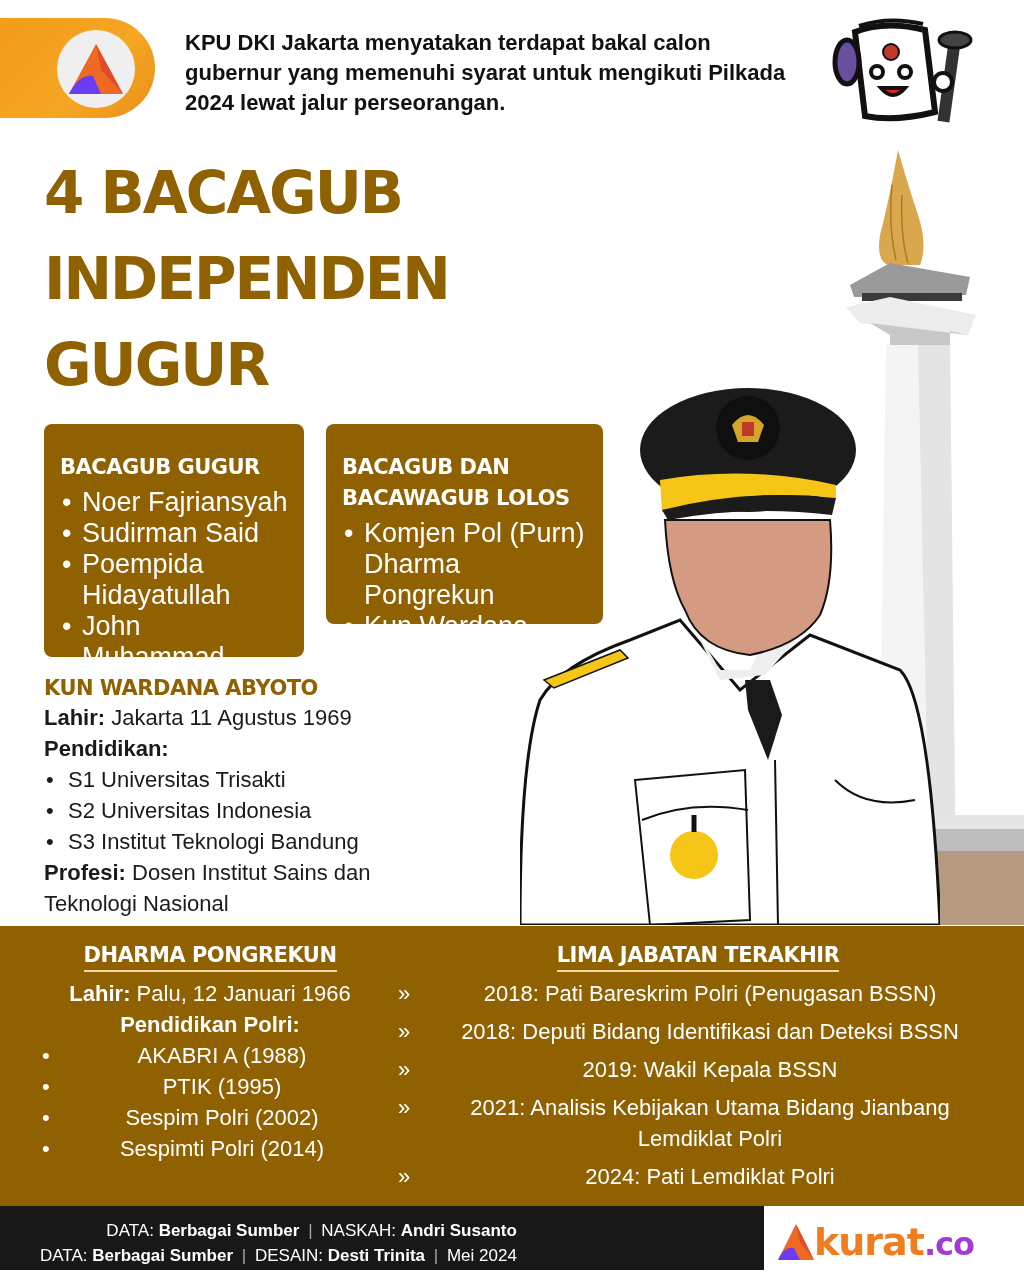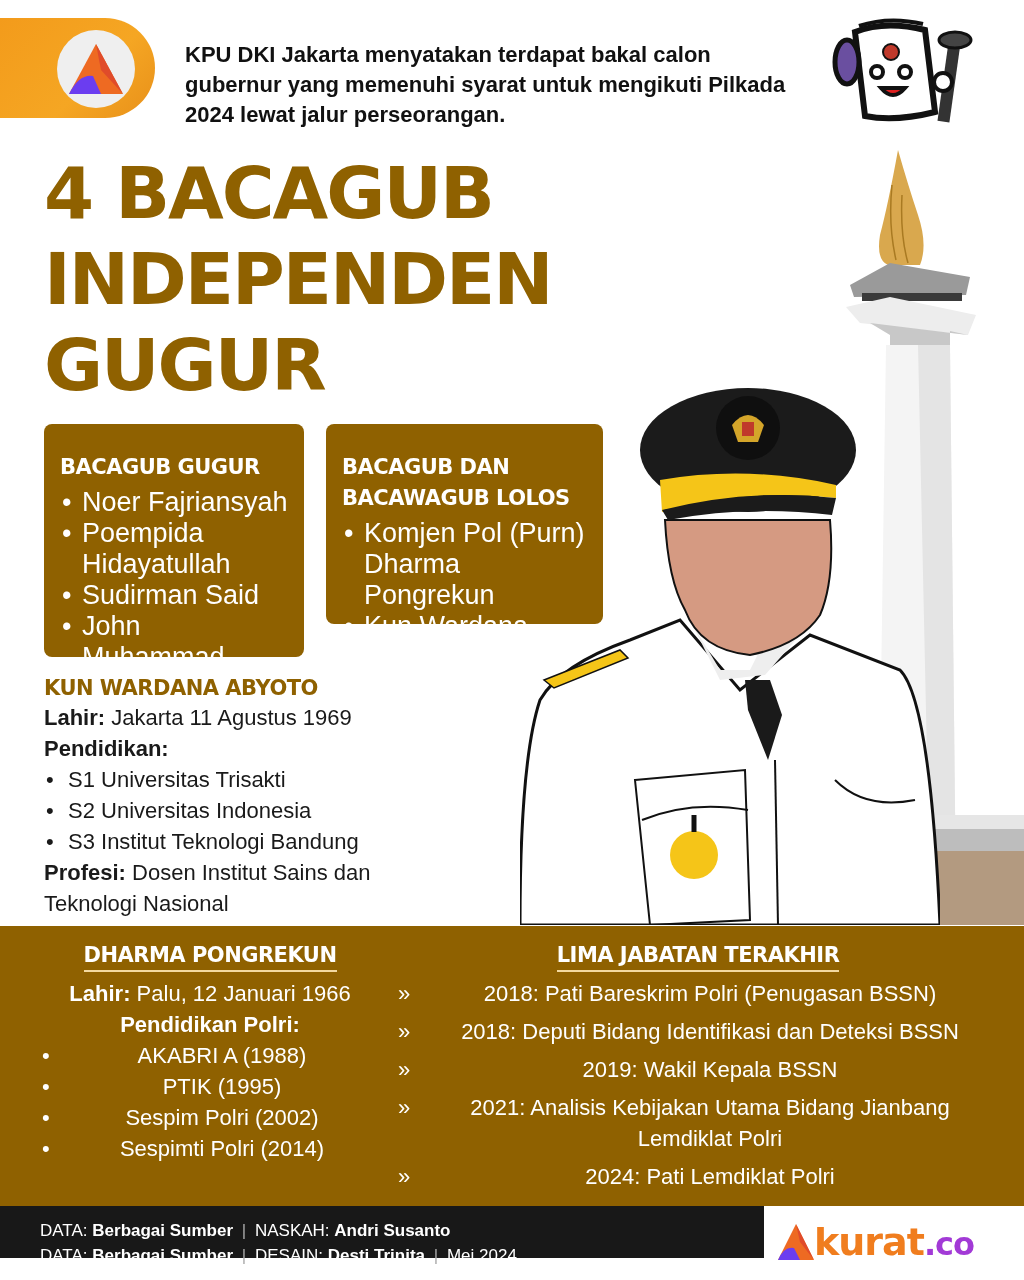--- a/index.html
+++ b/index.html
@@ -10,30 +10,30 @@
     .logo-tab {
       position: absolute; left: 0; top: 18px; width: 155px; height: 100px;
       background: linear-gradient(135deg, #f39b1b 0%, #f5a623 60%, #e8901a 100%);
       border-radius: 0 50px 50px 0;
     }
     .logo-circle {
       position: absolute; left: 57px; top: 30px; width: 78px; height: 78px;
       border-radius: 50%; background: #efefef;
     }
     .intro {
-      position: absolute; left: 185px; top: 40px; width: 610px;
+      position: absolute; left: 185px; top: 28px; width: 610px;
       font-size: 22px; font-weight: bold; line-height: 30px; color: #111;
     }
     .mascot { position: absolute; left: 825px; top: 12px; width: 160px; height: 120px; }
 
     
     .big-title {
       position: absolute; left: 44px; top: 150px;
       font-family: "DejaVu Sans", sans-serif; font-weight: bold;
-      font-size: 72px; line-height: 86px; color: #8f6100; letter-spacing: -2px;
+      font-size: 58px; line-height: 86px; color: #8f6100; letter-spacing: -2px;
     }
 
     
     .monas { position: absolute; left: 830px; top: 145px; width: 194px; height: 780px; }
 
     
     .figure { position: absolute; left: 520px; top: 380px; width: 420px; height: 545px; }
 
     
     .box {
@@ -70,21 +70,21 @@
     .jabatan { position: absolute; left: 398px; top: 14px; width: 600px; }
     .sec-title {
       display: inline-block; font-family: "DejaVu Sans", sans-serif; font-weight: bold;
       font-size: 21px; line-height: 30px; letter-spacing: -0.5px;
       border-bottom: 2px solid #f3d9a0; margin-bottom: 6px;
     }
     .jab-item { font-size: 22px; line-height: 31px; padding-left: 24px; position: relative; margin-bottom: 7px; }
     .jab-item .mark { position: absolute; left: 0; top: 0; }
 
     
-    .footer { position: absolute; left: 0; top: 1206px; width: 764px; height: 52px; background: #181818; color: #fff; }
+    .footer { position: absolute; left: 0; top: 1206px; width: 764px; height: 64px; background: #181818; color: #fff; text-align: right; }
     .credits { position: absolute; left: 40px; top: 12px; font-size: 17px; line-height: 25px; }
     .credits b { font-weight: bold; }
     .sep { color: #aaa; padding: 0 4px; }
     .brand { position: absolute; left: 764px; top: 1206px; width: 260px; height: 68px; background: #fff; }
     .brand-text {
       position: absolute; left: 50px; top: 14px; font-family: "DejaVu Sans", sans-serif;
       font-weight: bold; font-size: 38px; line-height: 44px; letter-spacing: -1px;
     }
     .brand-main { color: #f07d1e; }
     .brand-tld { color: #a23ad6; font-size: 32px; }
@@ -155,22 +155,22 @@
   <path d="M142,130 Q228,108 316,118 L312,135 Q228,125 148,140 Z" fill="#1b1b1b"></path>
   <circle cx="228" cy="48" r="32" fill="#0f0f0f"></circle>
   <path d="M212,45 Q228,25 244,45 L238,62 L218,62 Z" fill="#d4a52a"></path>
   <rect x="222" y="42" width="12" height="14" fill="#c0392b"></rect>
 </svg>
 
 <div class="box box-gugur">
   <h3>BACAGUB GUGUR</h3>
   <ul>
     <li>Noer Fajriansyah</li>
+    <li>Sudirman Said</li>
     <li>Poempida Hidayatullah</li>
-    <li>Sudirman Said</li>
     <li>John Muhammad</li>
   </ul>
 </div>
 
 <div class="box box-lolos">
   <h3>BACAGUB DAN BACAWAGUB LOLOS</h3>
   <ul>
     <li>Komjen Pol (Purn) Dharma Pongrekun</li>
     <li>Kun Wardana Abyoto</li>
   </ul>

